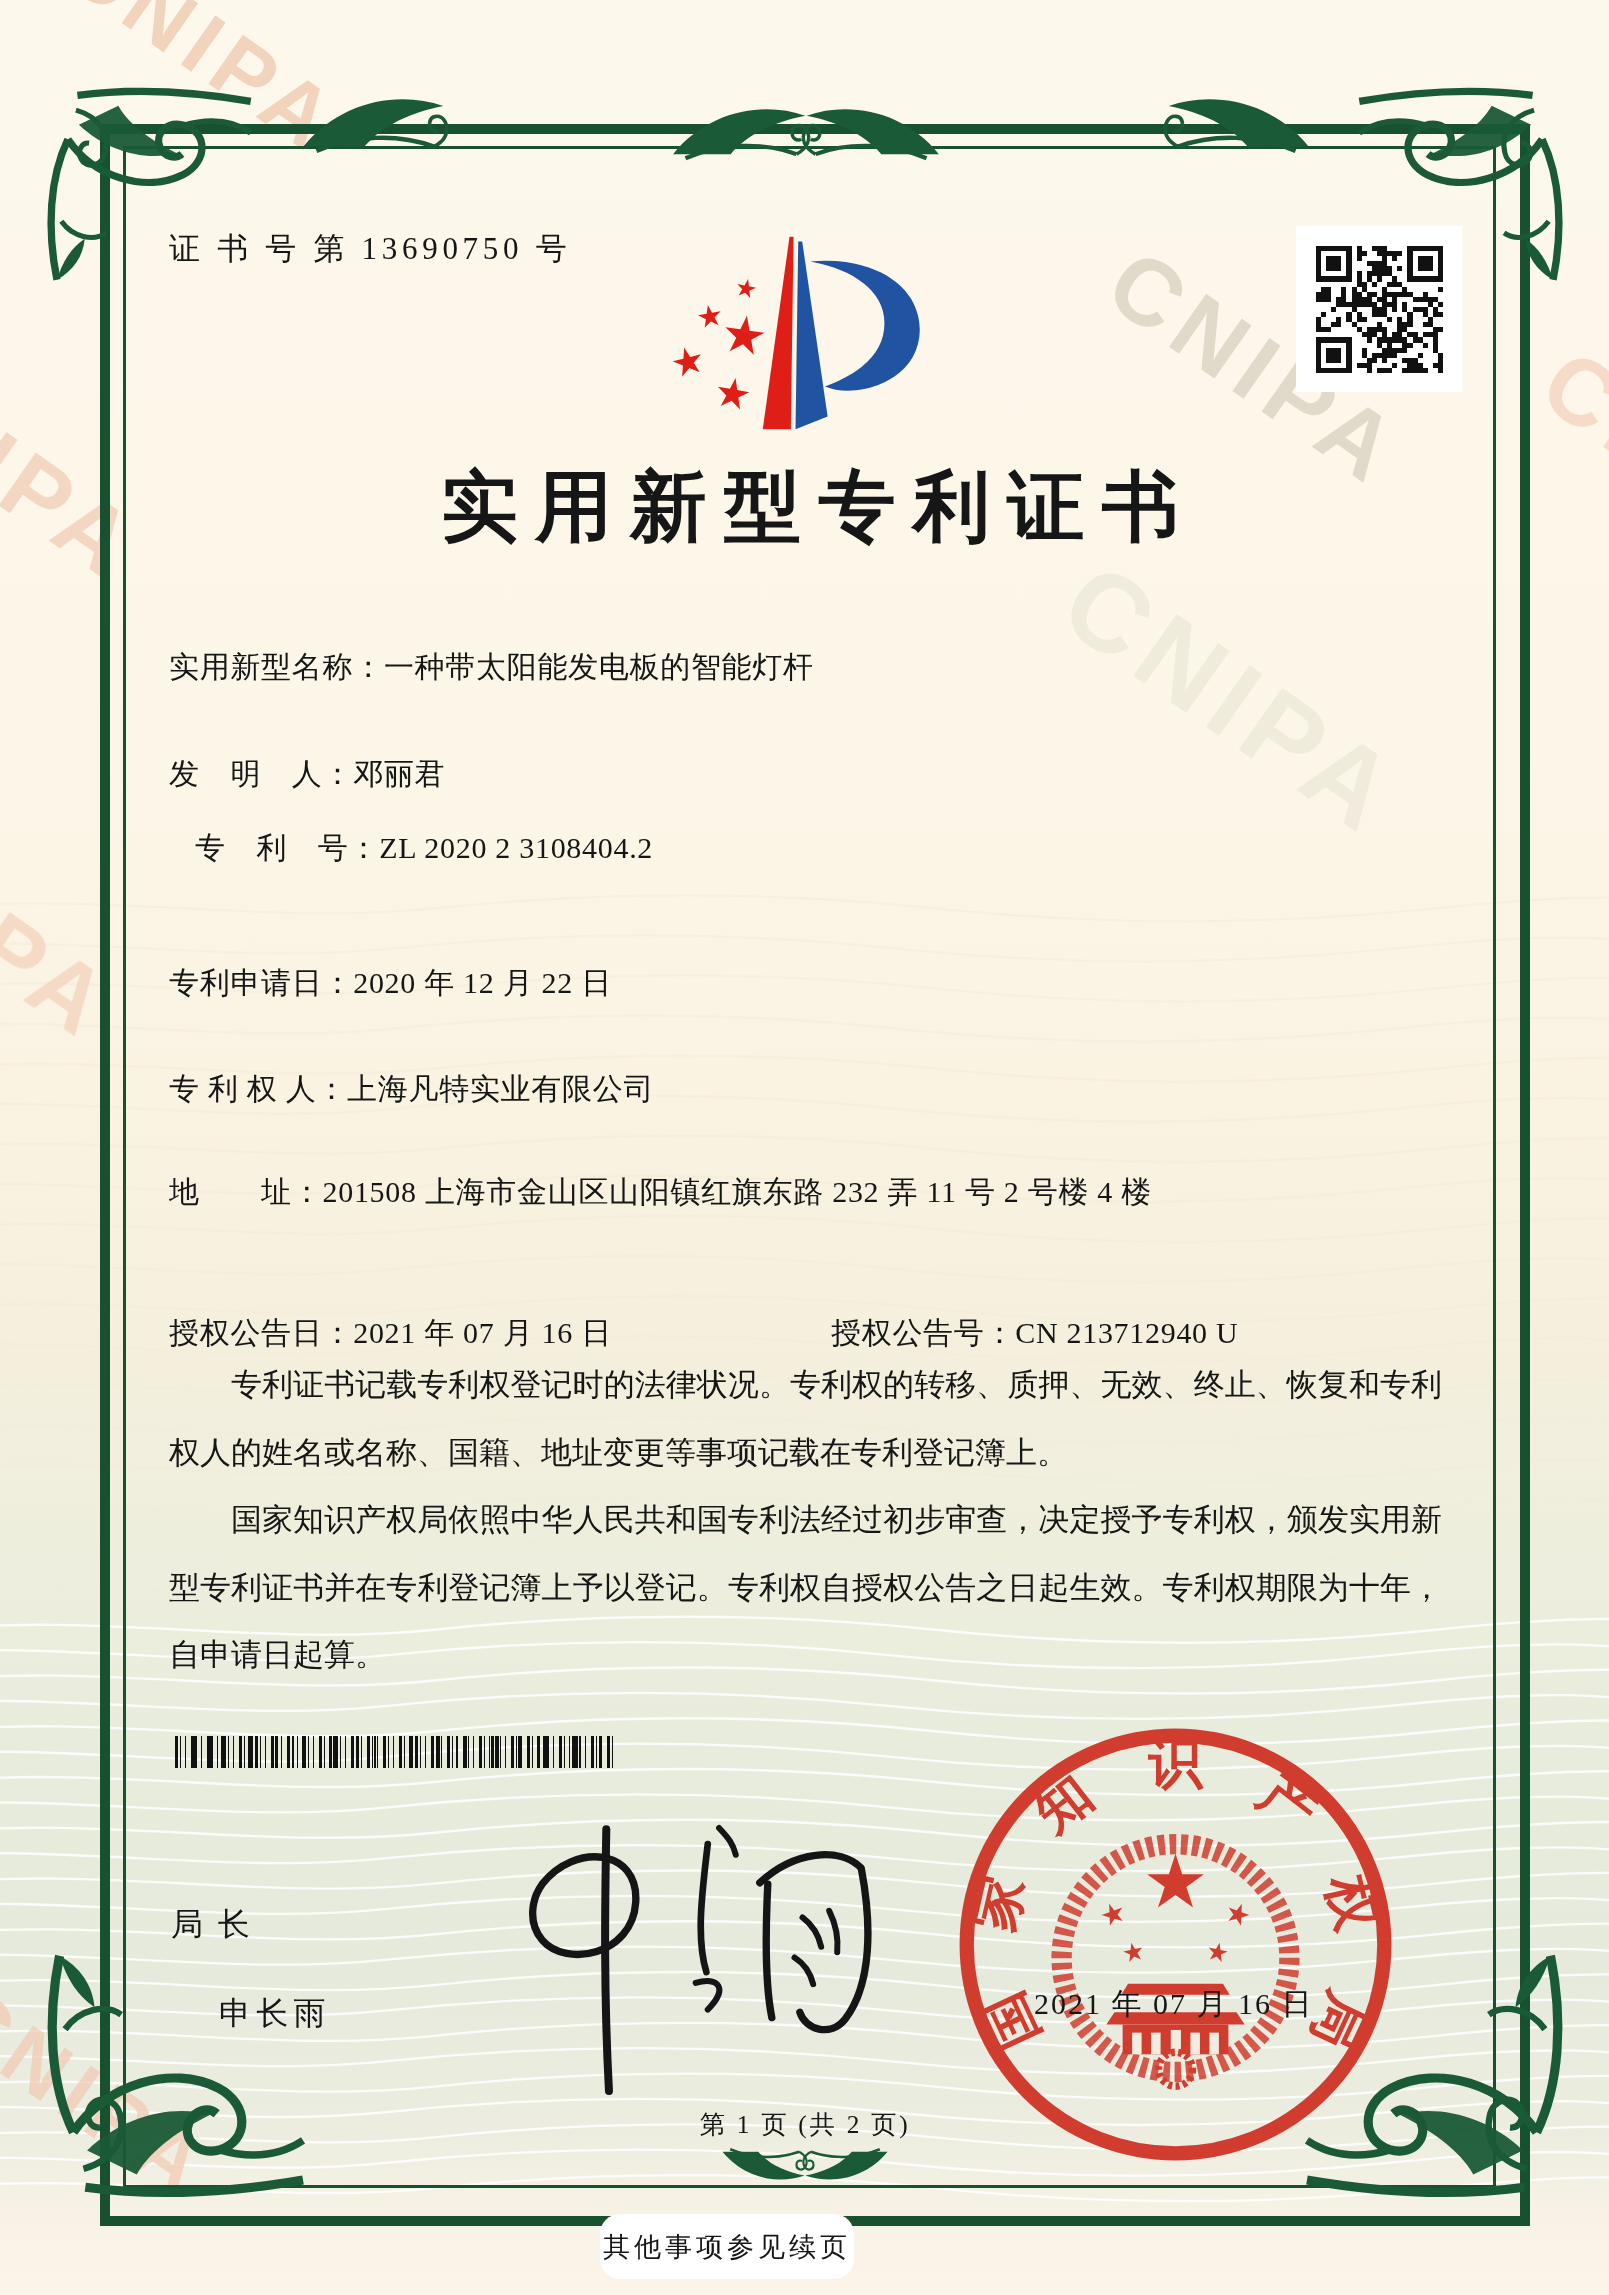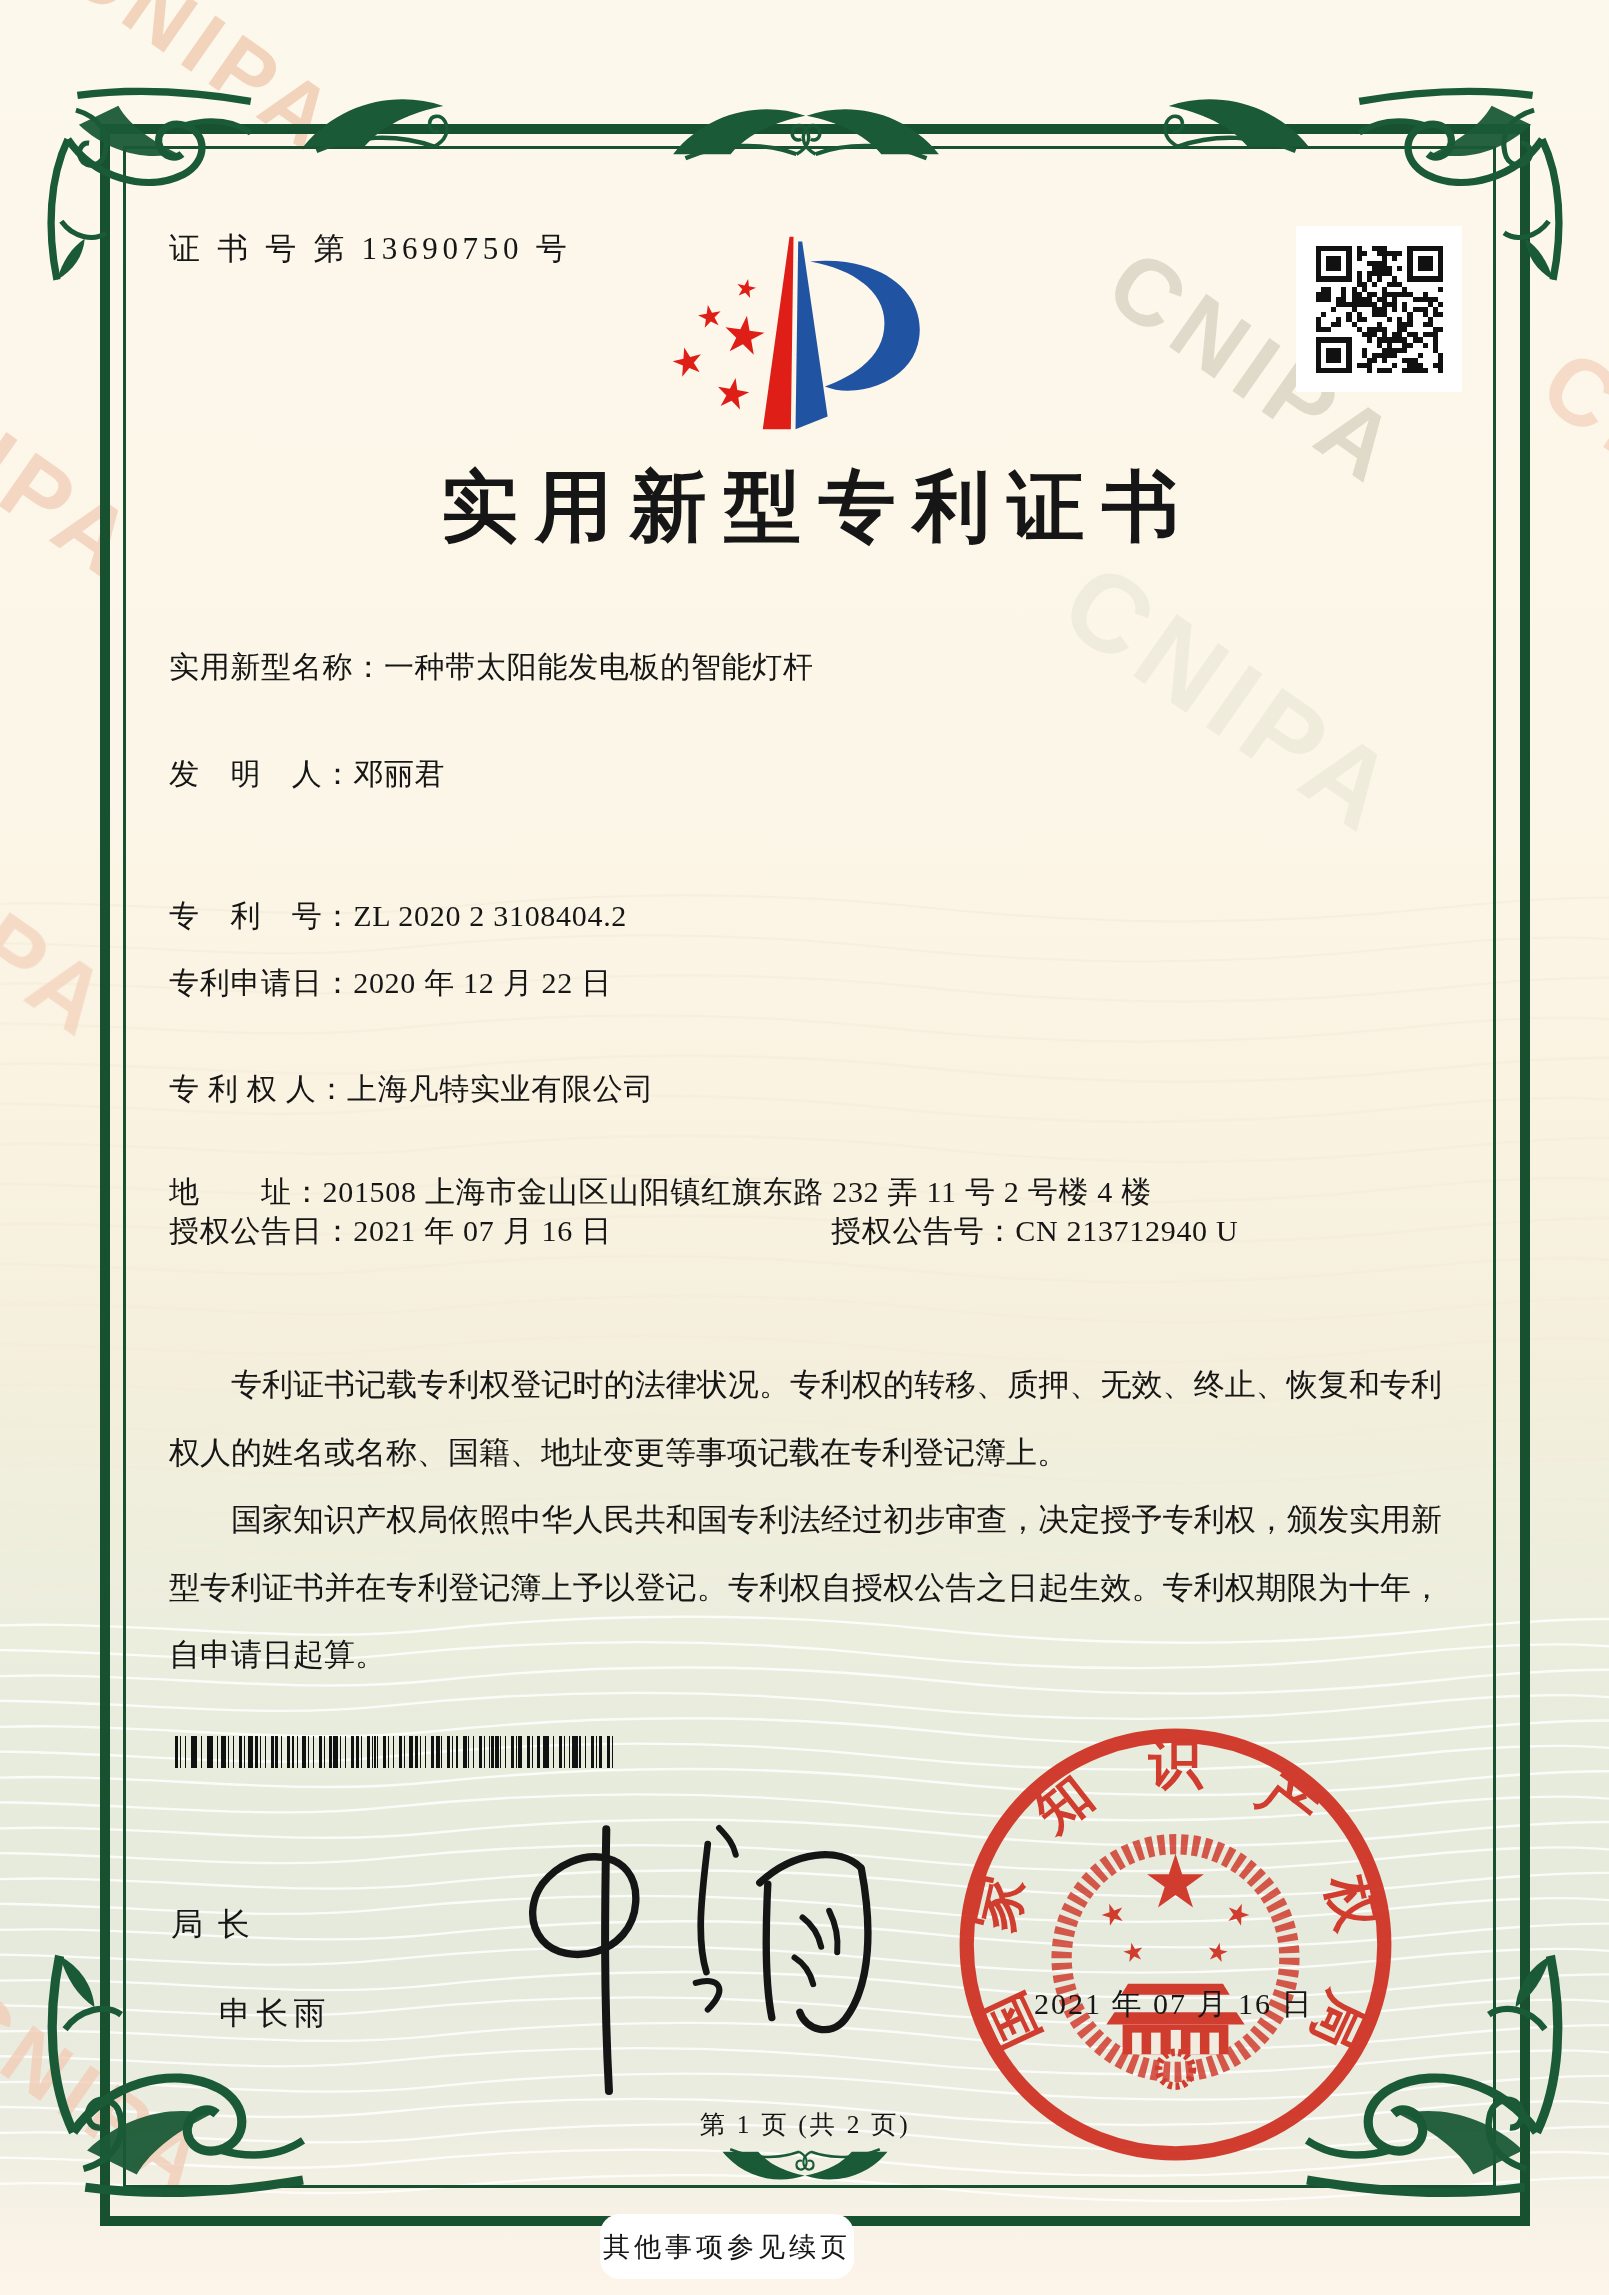--- a/index.html
+++ b/index.html
@@ -402,26 +402,26 @@
           <rect x="24" y="24" width="1" height="1"></rect>
         </g>
     </svg>
   </div>
 
   <div class="abs certno">证 书 号 第 13690750 号</div>
   <div class="abs title">实用新型专利证书</div>
 
   <div class="abs frow" style="top:754px;"><span>发　明　人：</span><span>邓丽君</span></div>
   <div class="abs frow" style="top:647px;"><span>实用新型名称：</span><span>一种带太阳能发电板的智能灯杆</span></div>
-  <div class="abs frow" style="top:896px;"><span>专　利　号：</span><span>ZL 2020 2 3108404.2</span></div>
+  <div class="abs frow" style="top:828px;margin-left:26px;"><span>专　利　号：</span><span>ZL 2020 2 3108404.2</span></div>
   <div class="abs frow" style="top:963px;"><span>专利申请日：</span><span>2020 年 12 月 22 日</span></div>
   <div class="abs frow" style="top:1069px;"><span>专 利 权 人：</span><span>上海凡特实业有限公司</span></div>
   <div class="abs frow" style="top:1172px;"><span>地　　址：</span><span>201508 上海市金山区山阳镇红旗东路 232 弄 11 号 2 号楼 4 楼</span></div>
 
-  <div class="abs frow" style="top:1211px;">
+  <div class="abs frow" style="top:1313px;">
     <span>授权公告日：</span><span>2021 年 07 月 16 日</span>
     <span class="abs" style="left:626px;top:0;margin-left:36px;"><span>授权公告号：</span><span>CN 213712940 U</span></span>
   </div>
 
   <div class="abs paras">
     <p>专利证书记载专利权登记时的法律状况。专利权的转移、质押、无效、终止、恢复和专利权人的姓名或名称、国籍、地址变更等事项记载在专利登记簿上。</p>
     <p>国家知识产权局依照中华人民共和国专利法经过初步审查，决定授予专利权，颁发实用新型专利证书并在专利登记簿上予以登记。专利权自授权公告之日起生效。专利权期限为十年，自申请日起算。</p>
   </div>
 
   <div class="abs barcode"></div>

